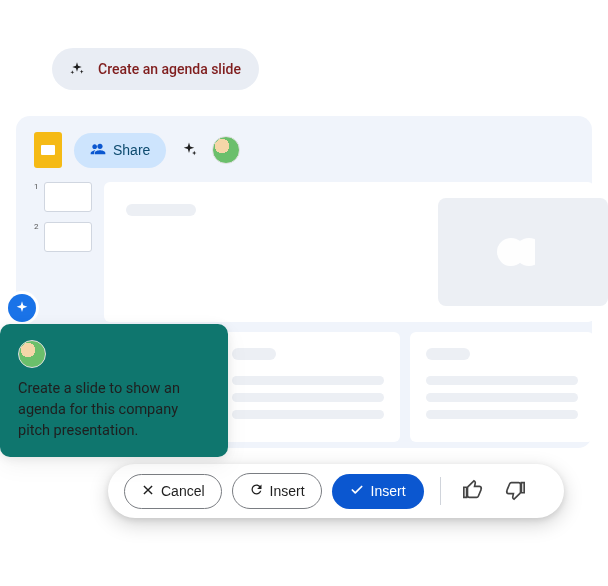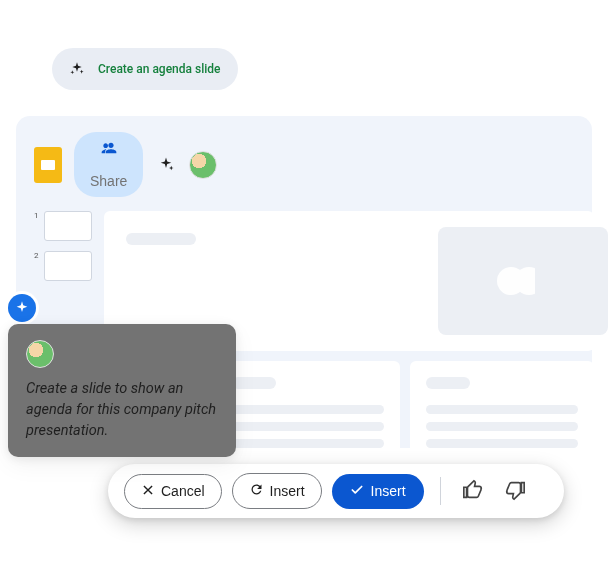--- a/index.html
+++ b/index.html
@@ -16,23 +16,23 @@
     .prompt-pill {
       position: absolute;
       top: 48px;
       left: 52px;
       background: #e9edf4;
       border-radius: 22px;
       padding: 10px 18px 10px 14px;
       display: flex;
       align-items: center;
       gap: 10px;
-      font-size: 12px;
+      font-size: 14px;
       font-weight: 500;
-      color: #15803d;
+      color: #7f1d1d;
     }
 
     
     .slides-window {
       position: absolute;
       top: 116px;
       left: 16px;
       width: 576px;
       height: 332px;
       background: #f0f4fb;
@@ -71,26 +71,25 @@
       flex: 1;
     }
 
     .share-btn {
       background: #cde4fd;
       border: none;
       border-radius: 22px;
       padding: 8px 16px;
       display: flex;
       align-items: center;
-      gap: 14px;
+      gap: 7px;
       font-size: 14px;
       font-weight: 500;
-      color: #737373;
+      color: #0c4a6e;
       cursor: pointer;
-      flex-direction: column;
     }
 
     .sparkle-icon-sm {
       width: 22px;
       height: 22px;
       display: flex;
       align-items: center;
       justify-content: center;
     }
 
@@ -194,28 +193,27 @@
       align-items: center;
       justify-content: center;
       z-index: 10;
       box-shadow: 0 0 0 3px #fff;
     }
 
     
     .prompt-card {
       position: absolute;
       top: 324px;
-      left: 8px;
+      left: 0;
       width: 228px;
-      background: #737373;
+      background: #0f766e;
       border-radius: 10px;
       padding: 16px 18px;
       box-shadow: 0 2px 10px rgba(0,0,0,0.08), 0 8px 24px rgba(0,0,0,0.05);
       z-index: 11;
-      font-style: italic;
     }
     .prompt-card .avatar { margin-bottom: 10px; }
     .prompt-text {
       font-size: 14.5px;
       line-height: 1.45;
       color: #1f1f1f;
     }
 
     
     .action-bar {

